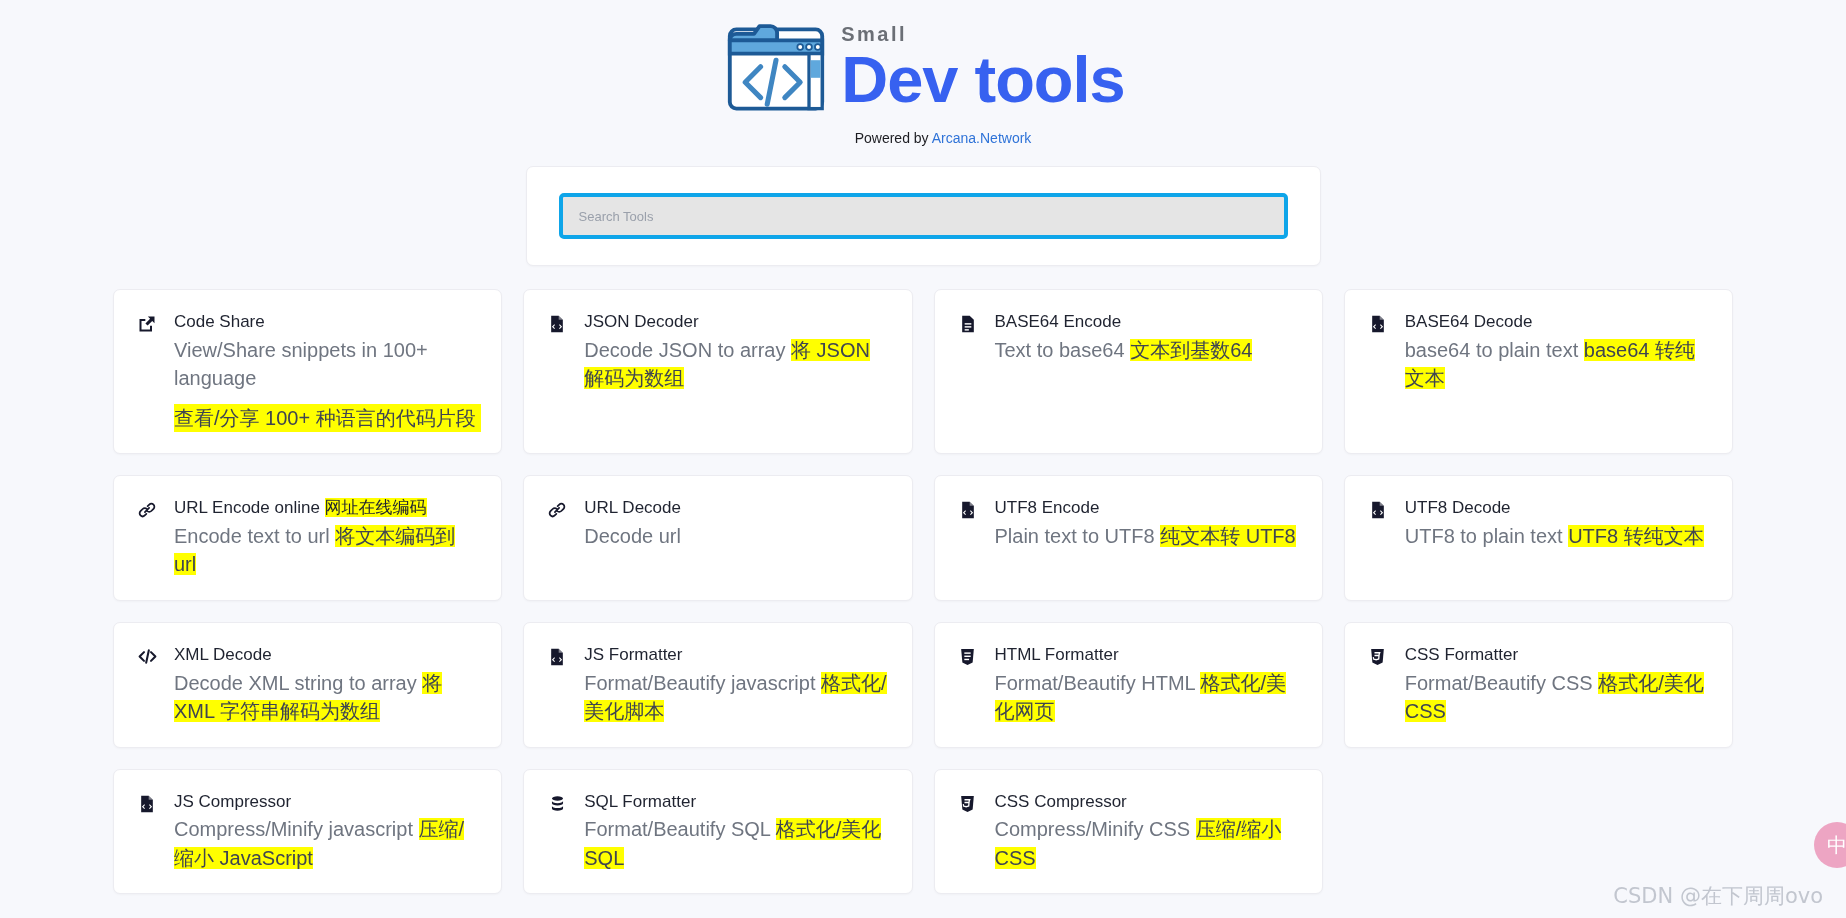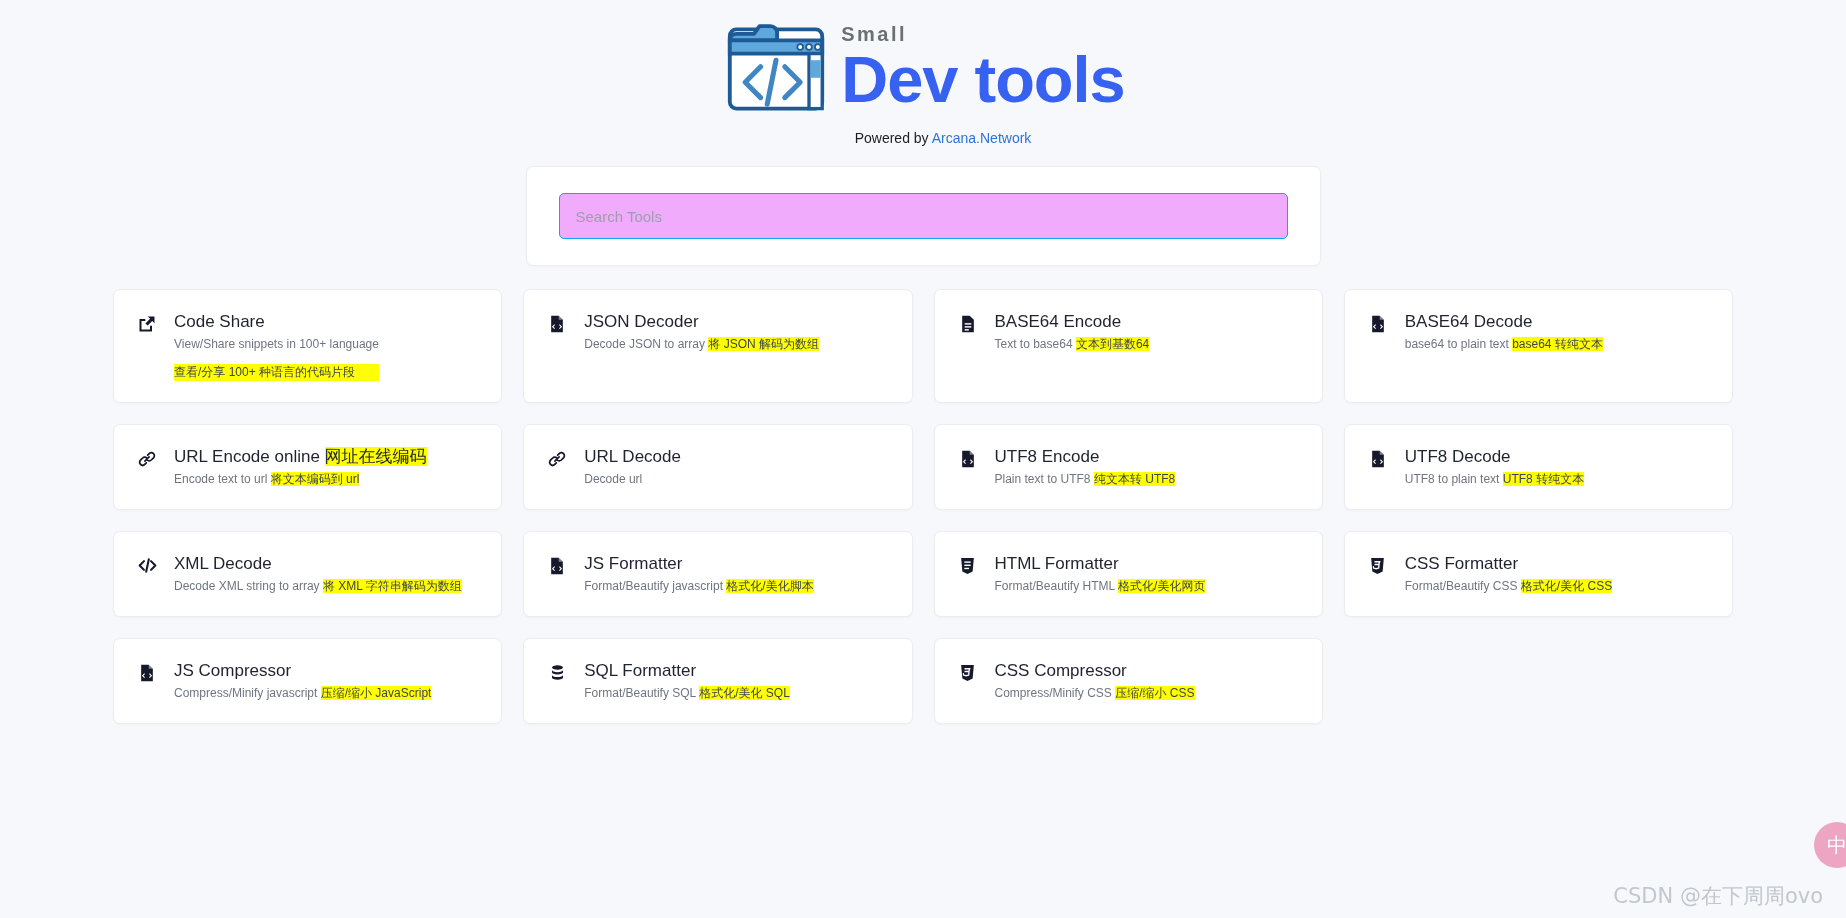--- a/index.html
+++ b/index.html
@@ -60,28 +60,28 @@
     margin: 20px auto 0 auto;
     background: #ffffff;
     border: 1px solid #ececf1;
     border-radius: 7px;
     padding: 26px 32px;
     box-shadow: 0 1px 2px rgba(20,20,40,0.03);
   }
   .search-input {
     width: 100%;
     height: 46px;
-    border: 1px solid #0ea5e9;
+    border: 4px solid #0ea5e9;
     border-radius: 5px;
     padding: 0 16px;
-    font-size: 15px;
+    font-size: 13px;
     color: #3c3c43;
     font-family: "Liberation Sans", sans-serif;
     outline: none;
-    background: #f0abfc;
+    background: #e5e5e5;
   }
   .search-input::placeholder { color: #9aa0ab; }
 
   
   .grid {
     width: 1620px;
     margin: 23px auto 0 auto;
     display: grid;
     grid-template-columns: repeat(4, 1fr);
     column-gap: 21px;
@@ -111,21 +111,21 @@
   }
   .card-icon svg { display: block; }
   .card-body { min-width: 0; }
   .card-title {
     font-size: 17px;
     color: #1f2330;
     line-height: 1.35;
     margin-bottom: 2px;
   }
   .card-desc {
-    font-size: 12px;
+    font-size: 20px;
     color: #6f7580;
     line-height: 1.42;
   }
   .hl {
     background: #ffff00;
     color: #3f4550;
     box-decoration-break: clone;
     -webkit-box-decoration-break: clone;
   }
   .card-title .hl { color: #1f2330; }

